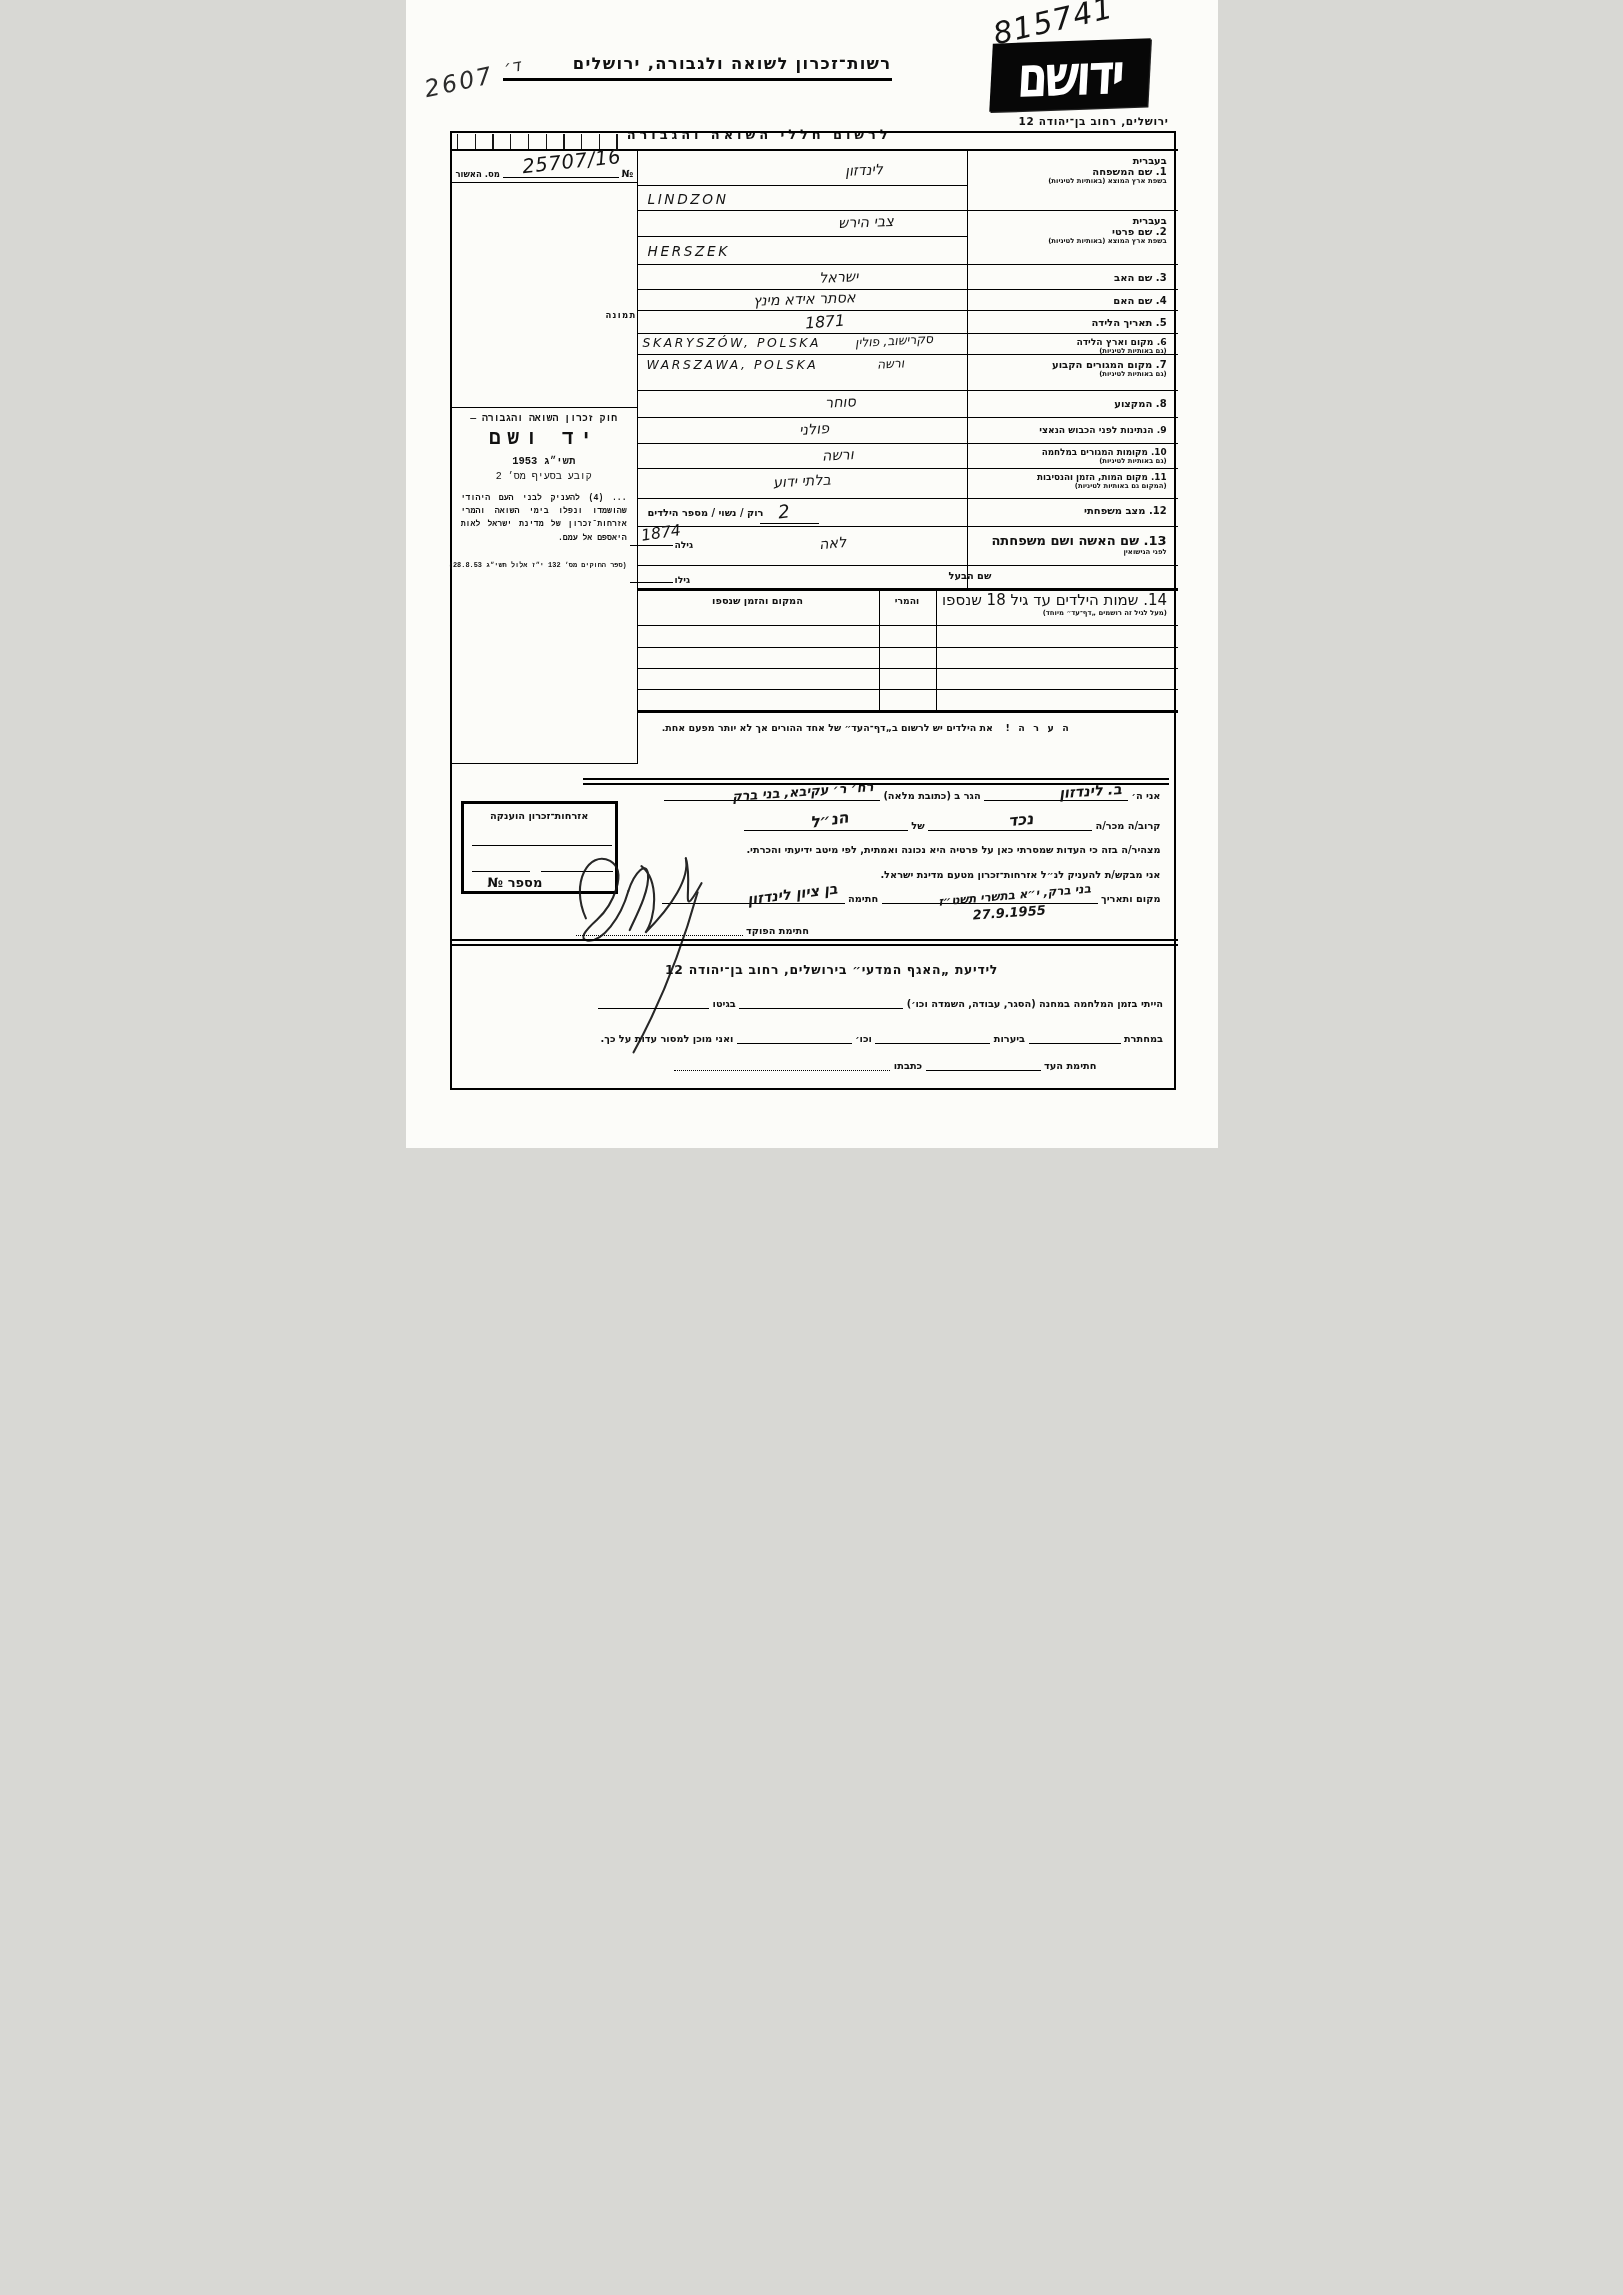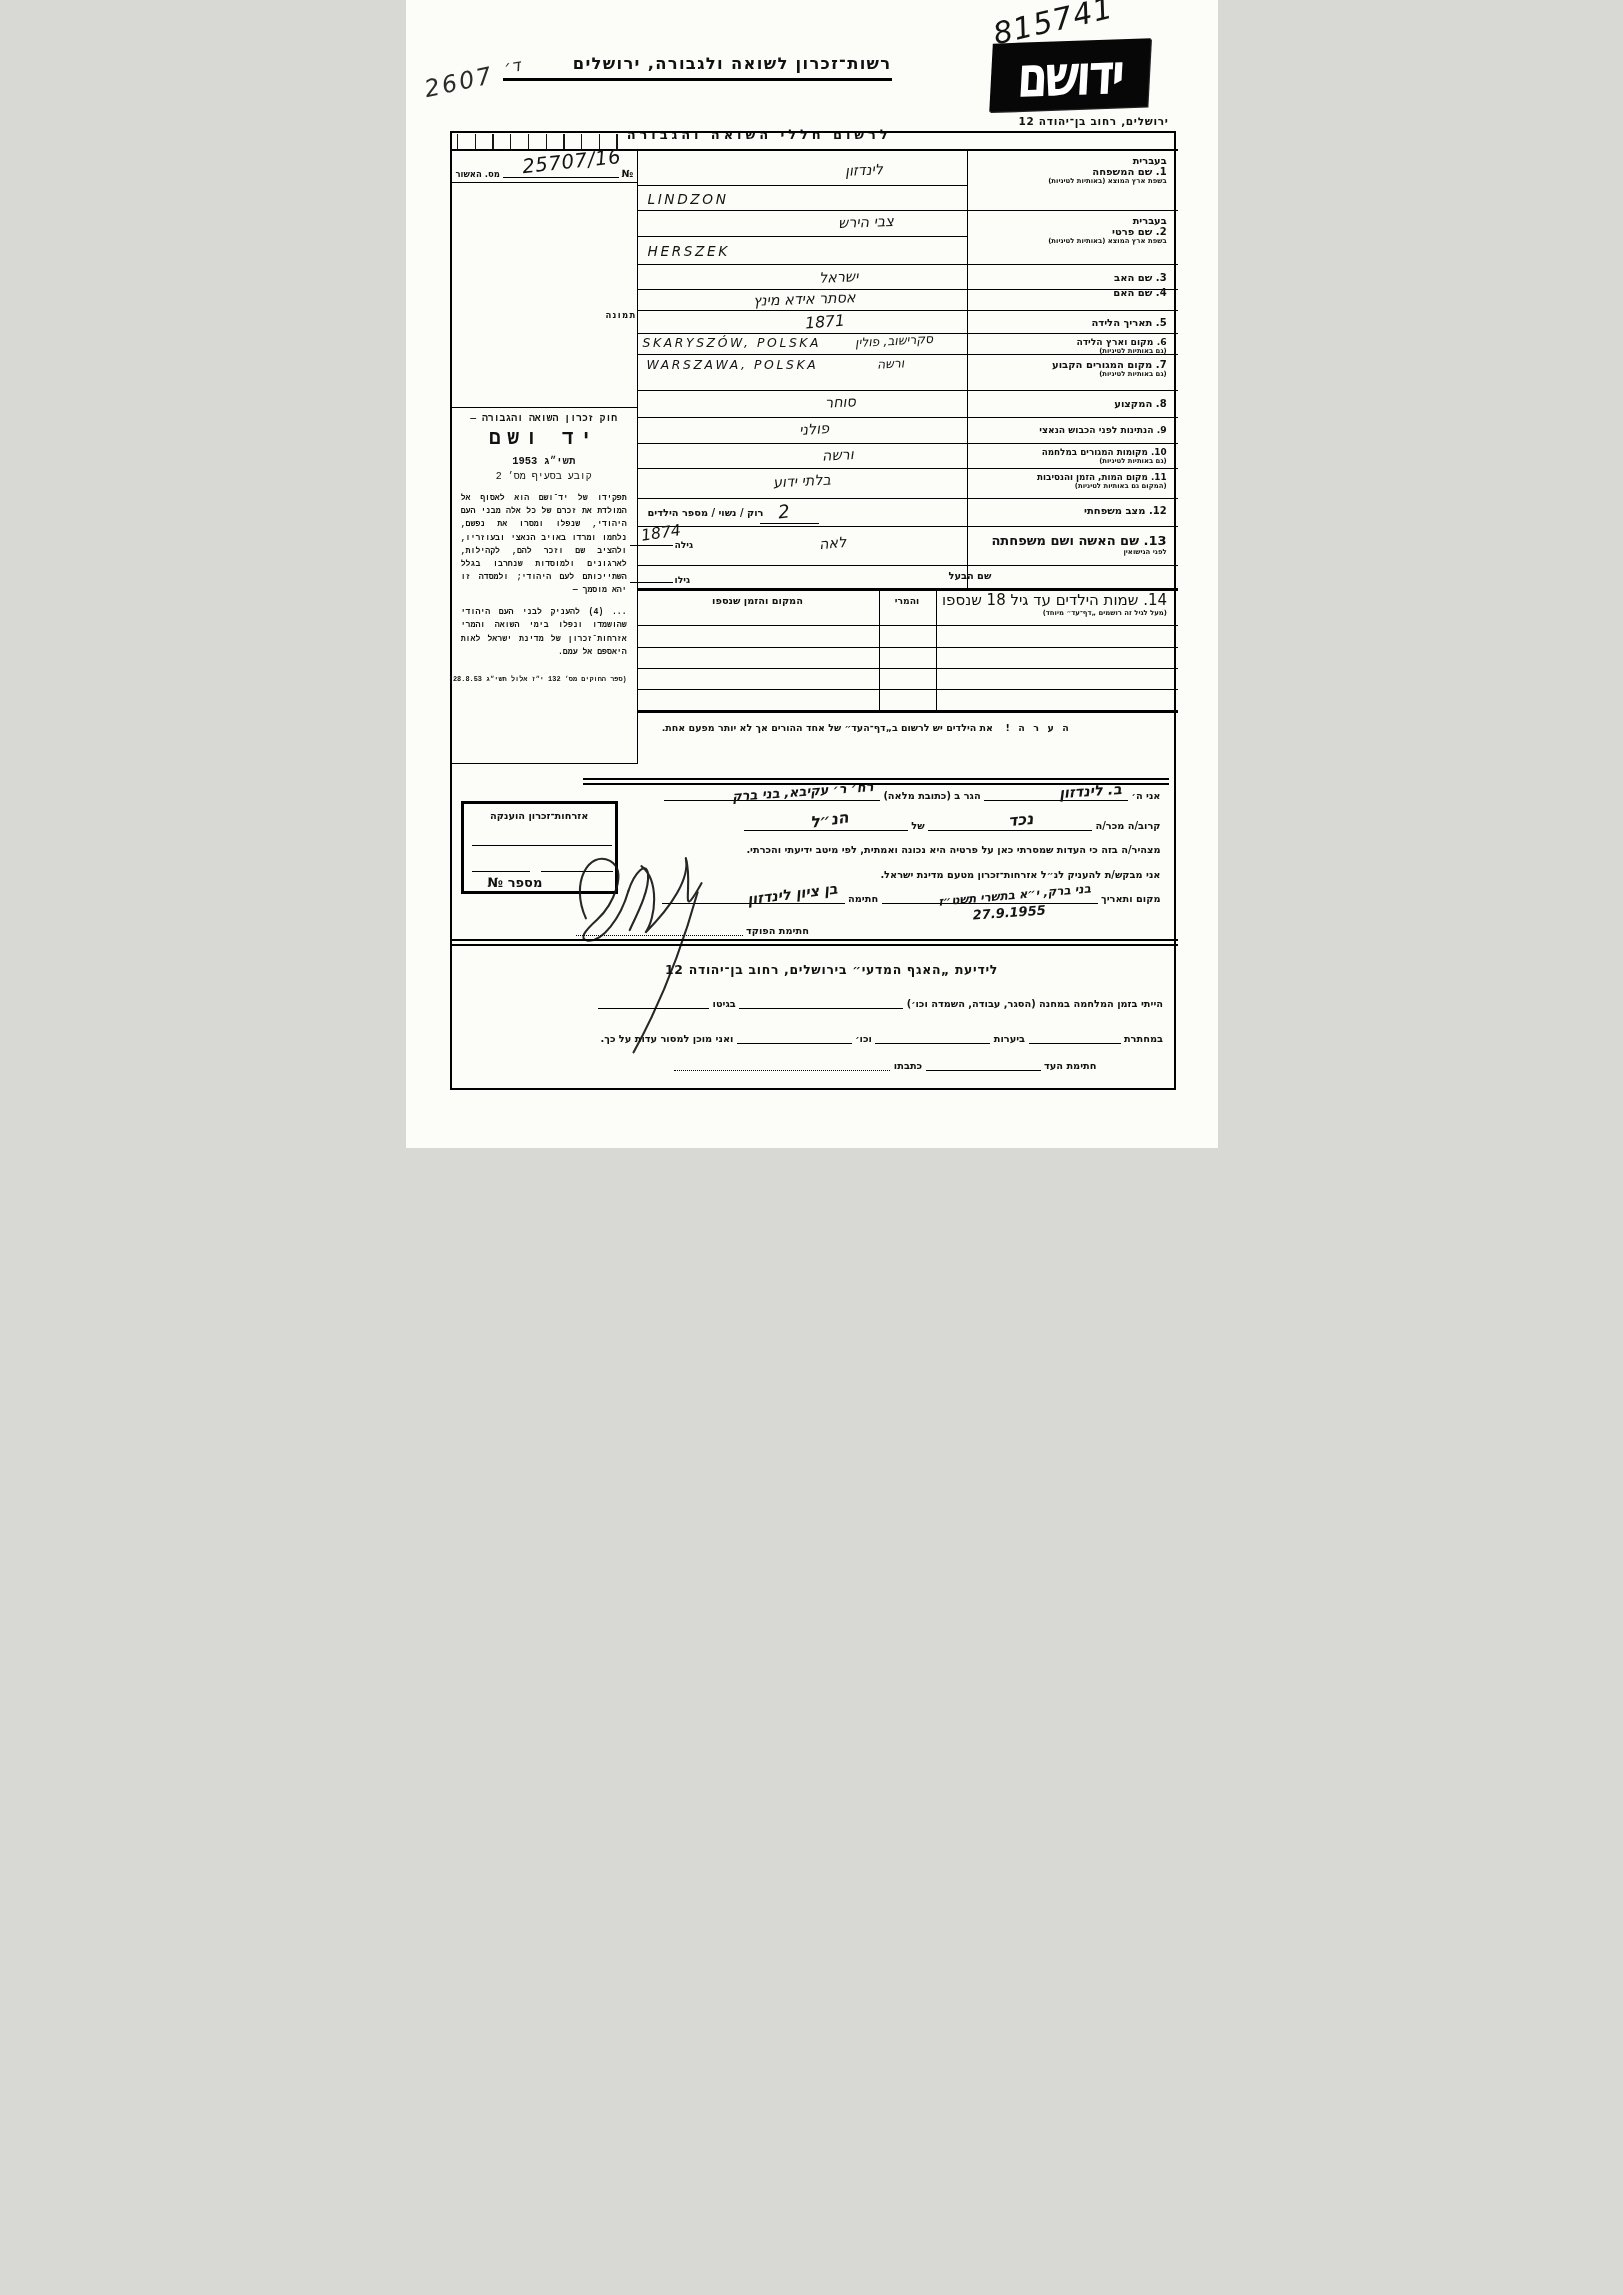--- a/index.html
+++ b/index.html
@@ -139,21 +139,20 @@
     <div class="hline" style="left:0;top:49px;width:185px;"></div>
 
     <div class="abs b center photo-label">תמונה</div>
     <div class="hline" style="left:0;top:274px;width:185px;"></div>
 
     <div class="abs law">
       <div class="intro b">חוק זכרון השואה והגבורה —</div>
       <div class="name b">יד ושם</div>
       <div class="year b">תשי״ג 1953</div>
       <div class="section">קובע בסעיף מס׳ 2</div>
-      <div class="para">תפקידו של יד־ושם הוא לאסוף אל המולדת את זכרם של כל אלה מבני העם היהודי, שנפלו ומסרו את נפשם, נלחמו ומרדו באויב הנאצי ובעוזריו, ולהציב שם וזכר להם, לקהילות, לארגונים ולמוסדות שנחרבו בגלל השתייכותם לעם היהודי; ולמסדה זו יהא מוסמך —</div>
       <div class="para">... (4) להעניק לבני העם היהודי שהושמדו ונפלו בימי השואה והמרי אזרחות־זכרון של מדינת ישראל לאות היאספם אל עמם.</div>
       <div class="source">(ספר החוקים מס׳ 132 י״ז אלול תשי״ג 28.8.53)</div>
     </div>
     <div class="hline" style="left:0;top:630px;width:185px;"></div>
 
     <div class="hline" style="left:185px;top:52px;width:330px;"></div>
     <div class="hline" style="left:185px;top:77px;width:541px;"></div>
     <div class="hline" style="left:185px;top:103px;width:330px;"></div>
     <div class="hline" style="left:185px;top:131px;width:541px;"></div>
     <div class="hline" style="left:185px;top:156px;width:541px;"></div>
@@ -174,21 +173,21 @@
       <div class="sub">בשפת ארץ המוצא (באותיות לטיניות)</div>
     </div>
     <div class="lbl" style="top:80px;">
       <div class="lang">בעברית</div>
       <div class="main"><span>2.</span> <span>שם פרטי</span></div>
       <div class="sub">בשפת ארץ המוצא (באותיות לטיניות)</div>
     </div>
     <div class="lbl" style="top:137px;">
       <div class="main"><span>3.</span> <span>שם האב</span></div>
     </div>
-    <div class="lbl" style="top:152px;">
+    <div class="lbl" style="top:160px;">
       <div class="main"><span>4.</span> <span>שם האם</span></div>
     </div>
     <div class="lbl" style="top:182px;">
       <div class="main"><span>5.</span> <span>תאריך הלידה</span></div>
     </div>
     <div class="lbl" style="top:201px;">
       <div class="main" style="font-size:9.2px;"><span>6.</span> <span>מקום וארץ הלידה</span></div>
       <div class="sub">(גם באותיות לטיניות)</div>
     </div>
     <div class="lbl" style="top:224px;">

